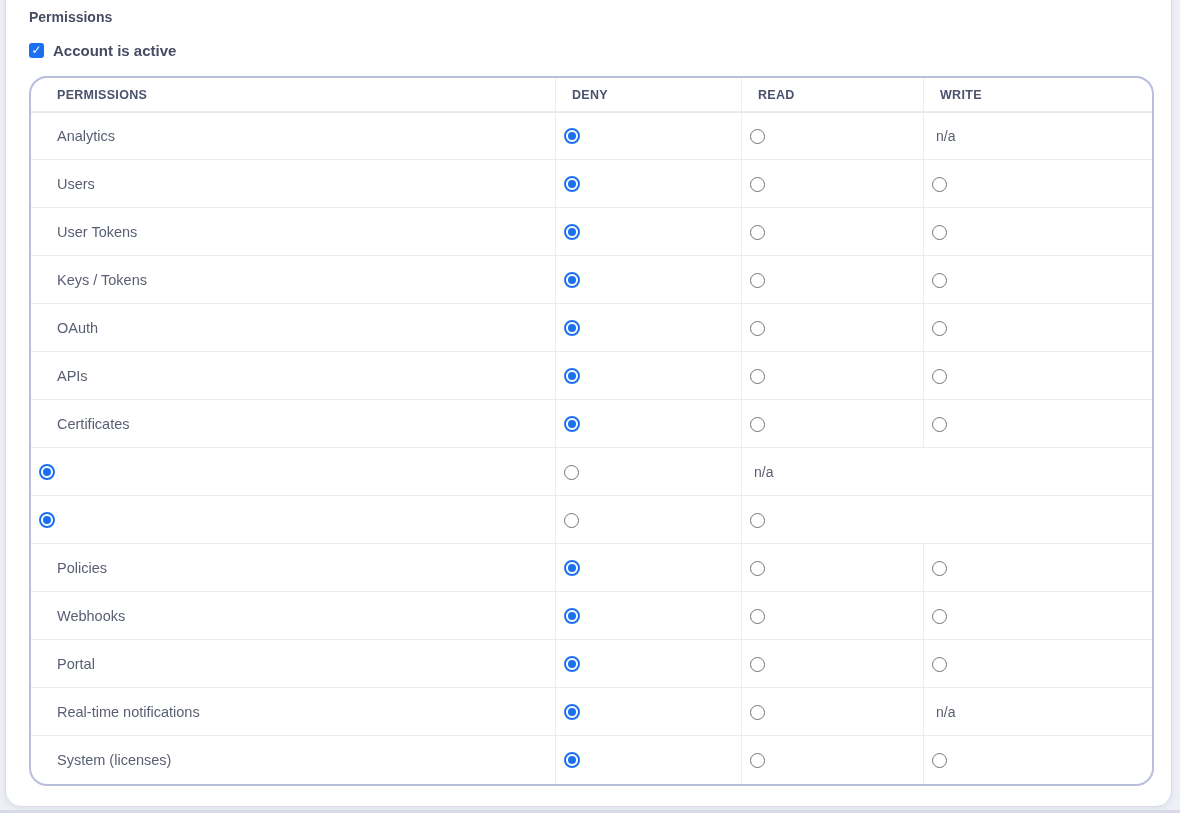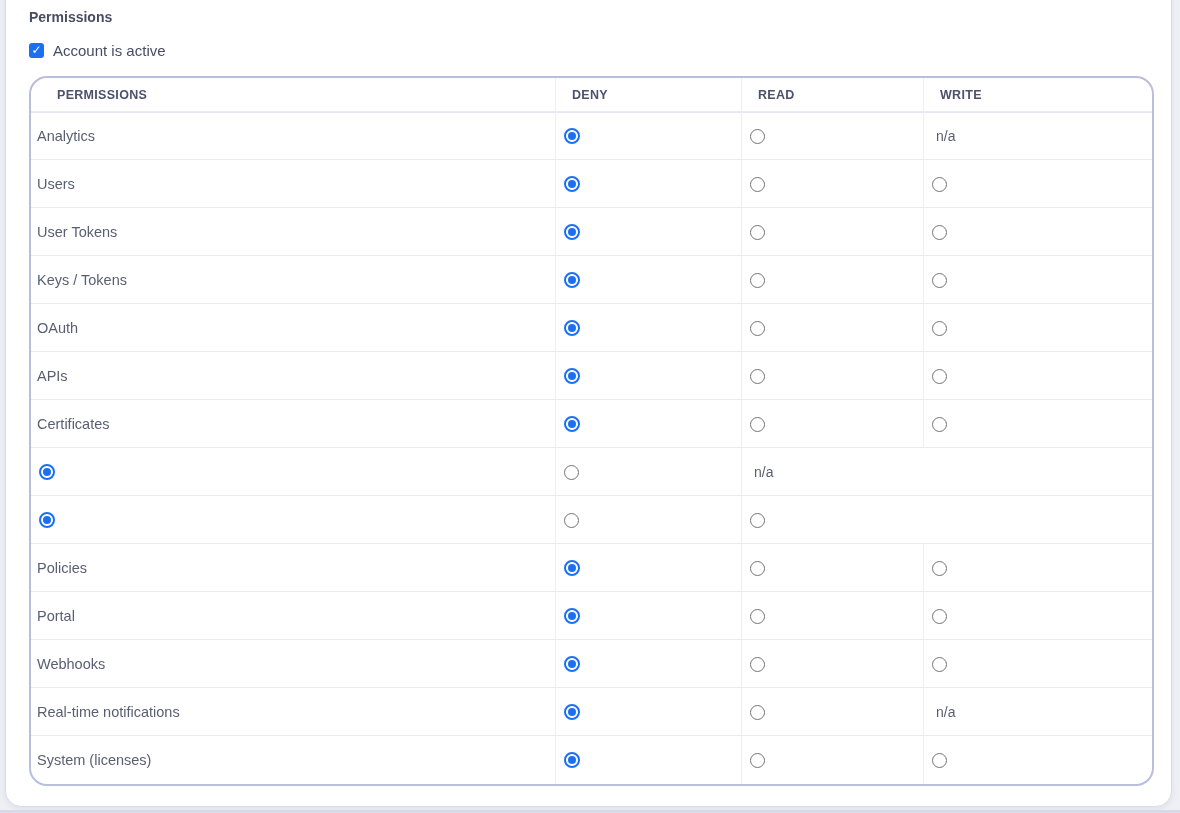--- a/index.html
+++ b/index.html
@@ -49,21 +49,21 @@
     align-items:center;
     justify-content:center;
     color:#ffffff;
     font-size:12px;
     font-weight:700;
     line-height:1;
     margin-right:9px;
   }
   .checkbox-label {
     font-size:15px;
-    font-weight:400;
+    font-weight:700;
     color:#474c63;
   }
   .ptable {
     width:1125px;
     border:2px solid #b9bedd;
     border-radius:18px;
     background:#fff;
     overflow:hidden;
   }
   .thead, .trow {
@@ -88,21 +88,21 @@
     font-size:12.5px;
     font-weight:700;
     letter-spacing:0.3px;
     color:#4c516d;
     padding-left:16px;
   }
   .th.first { padding-left:26px; }
   .td-label {
     font-size:14.5px;
     color:#595f72;
-    padding-left:6px;
+    padding-left:26px;
   }
   .td-radio { padding-left:8px; }
   .na-text {
     font-size:14px;
     color:#595f72;
     padding-left:4px;
   }
   .radio {
     width:16px; height:16px;
     border-radius:50%;
@@ -272,46 +272,46 @@
           </div>
     <div class="td td-radio">
             <span class="radio unselected" role="radio" aria-checked="false"></span>
           </div>
     <div class="td td-radio">
             <span class="radio unselected" role="radio" aria-checked="false"></span>
           </div>
   </div>
 
   <div class="trow">
+    <div class="td td-label">Webhooks</div>
+    <div class="td td-radio">
+            <span class="radio selected" role="radio" aria-checked="true"></span>
+          </div>
+    <div class="td td-radio">
+            <span class="radio unselected" role="radio" aria-checked="false"></span>
+          </div>
+    <div class="td td-radio">
+            <span class="radio unselected" role="radio" aria-checked="false"></span>
+          </div>
+  </div>
+
+  <div class="trow">
     <div class="td td-label">Portal</div>
     <div class="td td-radio">
             <span class="radio selected" role="radio" aria-checked="true"></span>
           </div>
     <div class="td td-radio">
             <span class="radio unselected" role="radio" aria-checked="false"></span>
           </div>
     <div class="td td-radio">
             <span class="radio unselected" role="radio" aria-checked="false"></span>
           </div>
   </div>
 
   <div class="trow">
-    <div class="td td-label">Webhooks</div>
-    <div class="td td-radio">
-            <span class="radio selected" role="radio" aria-checked="true"></span>
-          </div>
-    <div class="td td-radio">
-            <span class="radio unselected" role="radio" aria-checked="false"></span>
-          </div>
-    <div class="td td-radio">
-            <span class="radio unselected" role="radio" aria-checked="false"></span>
-          </div>
-  </div>
-
-  <div class="trow">
     <div class="td td-label">Real-time notifications</div>
     <div class="td td-radio">
             <span class="radio selected" role="radio" aria-checked="true"></span>
           </div>
     <div class="td td-radio">
             <span class="radio unselected" role="radio" aria-checked="false"></span>
           </div>
     <div class="td td-radio">
             <span class="na-text">n/a</span>
           </div>

